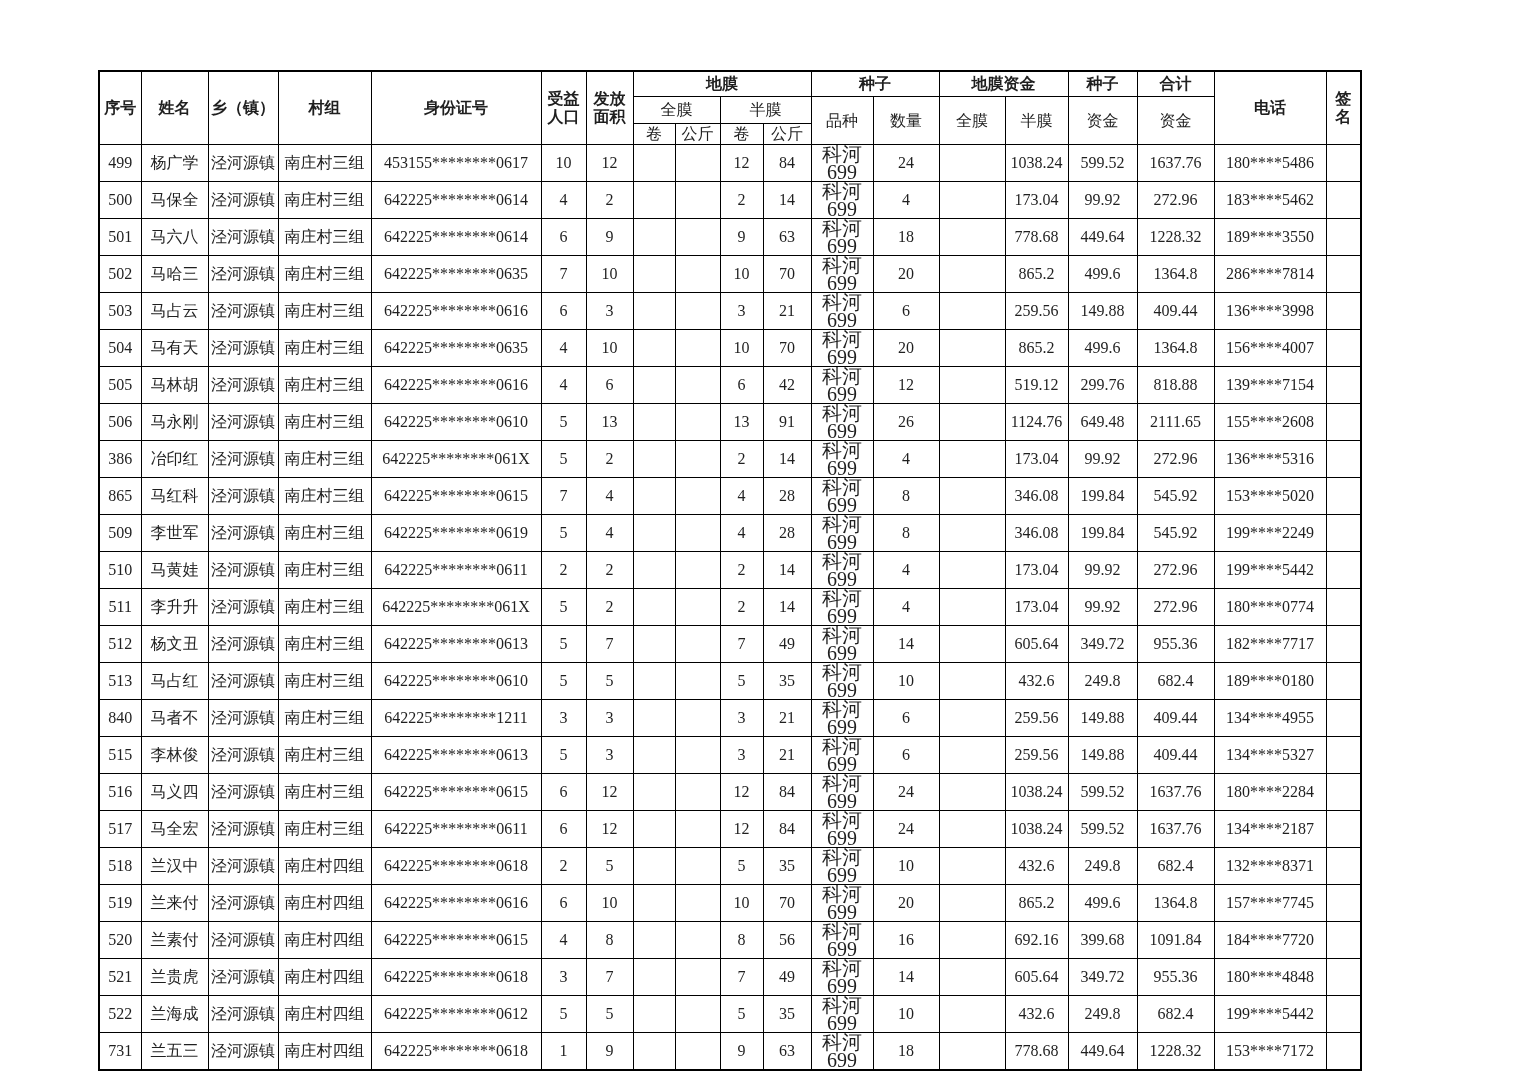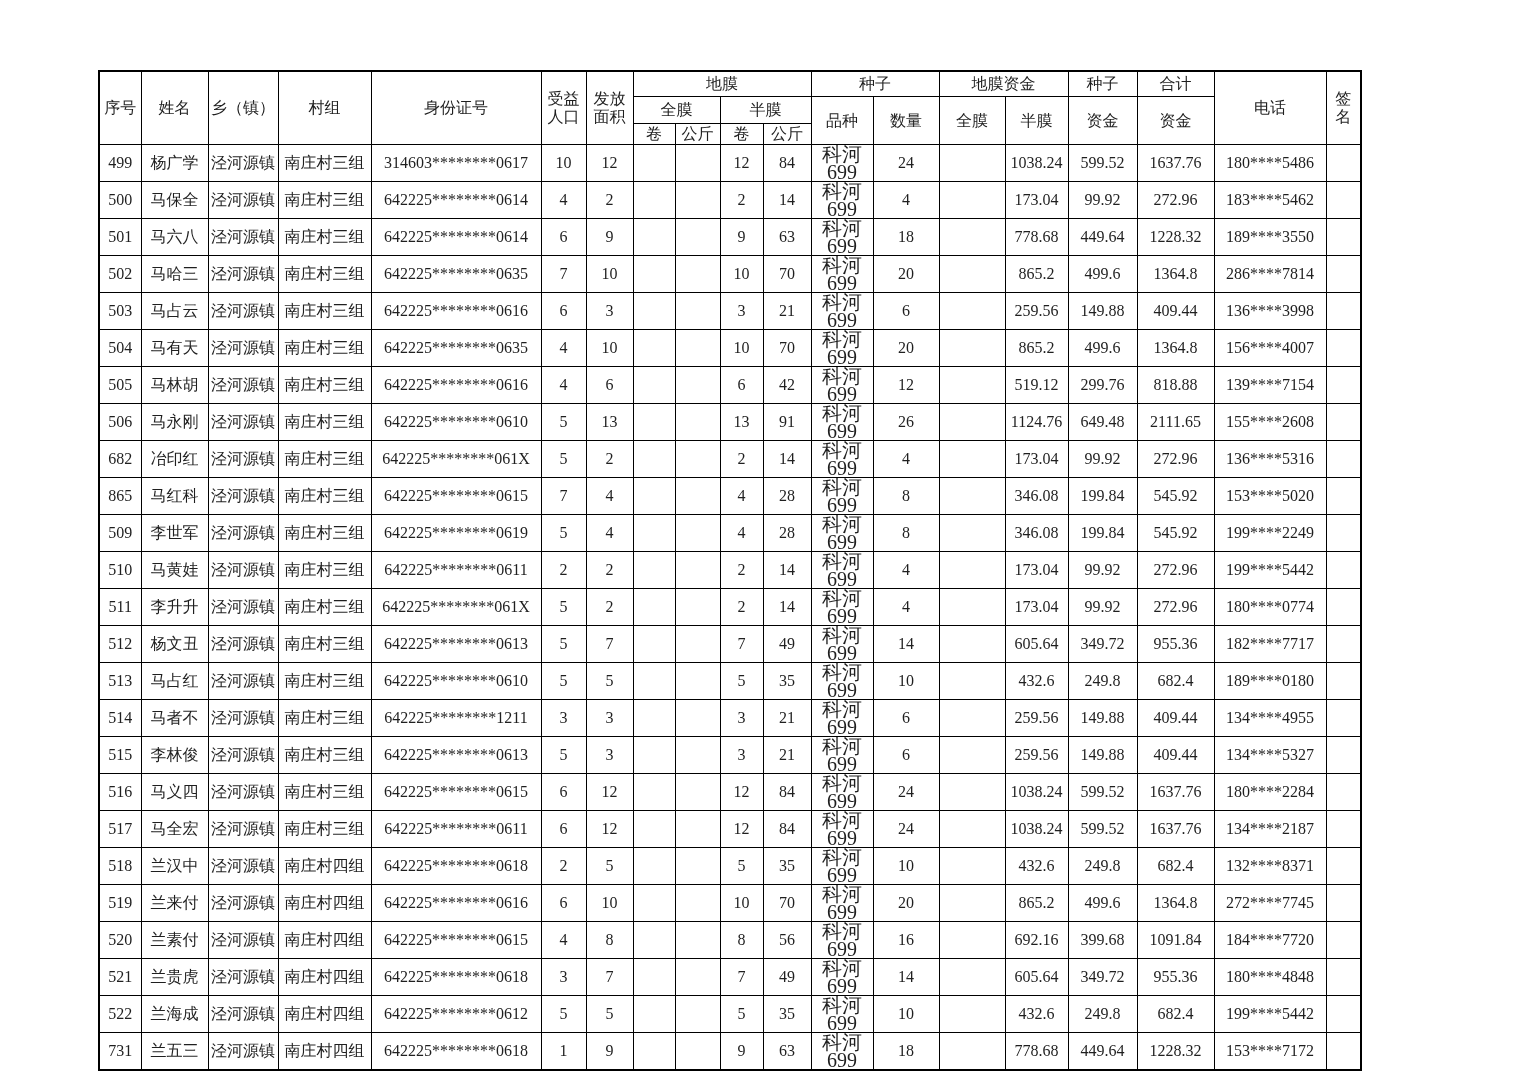--- a/index.html
+++ b/index.html
@@ -29,21 +29,21 @@
     border: 1px solid #000;
     text-align: center;
     vertical-align: middle;
     padding: 0 1px;
     overflow: hidden;
     white-space: pre-line;
     font-weight: normal;
     font-size: 16px;
     line-height: 1.12;
   }
-  thead tr.h1 th { height: 24px; }
+  thead tr.h1 th { height: 24px; font-weight: bold; }
   thead tr.h2 th { height: 26px; }
   thead tr.h3 th { height: 20px; }
   tbody td {
     height: 33.6px;
     line-height: 1.05;
   }
   tbody td.variety {
     font-size: 20px;
     line-height: 18px;
   }
@@ -110,21 +110,21 @@
         <th>卷</th>
         <th>公斤</th>
       </tr>
     </thead>
     <tbody>
         <tr>
           <td>499</td>
           <td>杨广学</td>
           <td>泾河源镇</td>
           <td>南庄村三组</td>
-          <td>314603********0617</td>
+          <td>453155********0617</td>
           <td>10</td>
           <td>12</td>
           <td></td>
           <td></td>
           <td>12</td>
           <td>84</td>
           <td class="variety">科河
 699</td>
           <td>24</td>
           <td></td>
@@ -282,21 +282,21 @@
 699</td>
           <td>26</td>
           <td></td>
           <td>1124.76</td>
           <td>649.48</td>
           <td>2111.65</td>
           <td>155****2608</td>
           <td></td>
         </tr>
         <tr>
-          <td>682</td>
+          <td>386</td>
           <td>冶印红</td>
           <td>泾河源镇</td>
           <td>南庄村三组</td>
           <td>642225********061X</td>
           <td>5</td>
           <td>2</td>
           <td></td>
           <td></td>
           <td>2</td>
           <td>14</td>
@@ -436,21 +436,21 @@
 699</td>
           <td>10</td>
           <td></td>
           <td>432.6</td>
           <td>249.8</td>
           <td>682.4</td>
           <td>189****0180</td>
           <td></td>
         </tr>
         <tr>
-          <td>514</td>
+          <td>840</td>
           <td>马者不</td>
           <td>泾河源镇</td>
           <td>南庄村三组</td>
           <td>642225********1211</td>
           <td>3</td>
           <td>3</td>
           <td></td>
           <td></td>
           <td>3</td>
           <td>21</td>
@@ -564,21 +564,21 @@
           <td></td>
           <td>10</td>
           <td>70</td>
           <td class="variety">科河
 699</td>
           <td>20</td>
           <td></td>
           <td>865.2</td>
           <td>499.6</td>
           <td>1364.8</td>
-          <td>272****7745</td>
+          <td>157****7745</td>
           <td></td>
         </tr>
         <tr>
           <td>520</td>
           <td>兰素付</td>
           <td>泾河源镇</td>
           <td>南庄村四组</td>
           <td>642225********0615</td>
           <td>4</td>
           <td>8</td>

